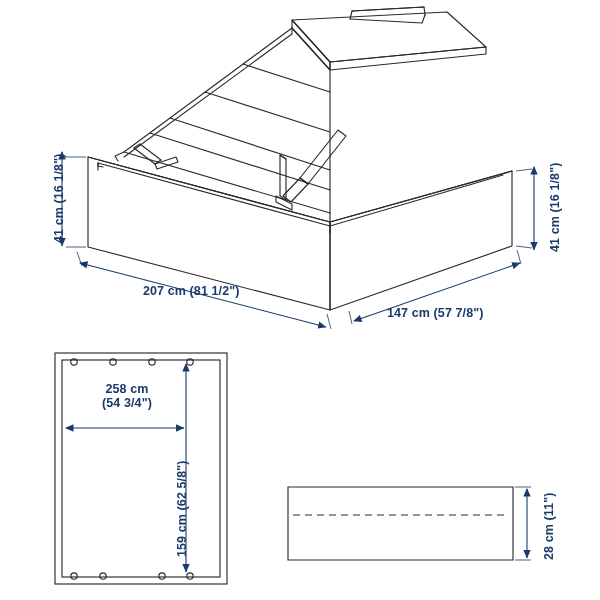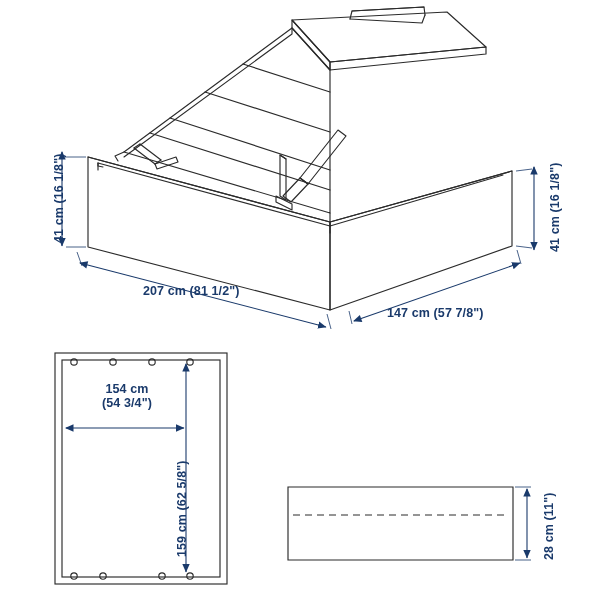--- a/index.html
+++ b/index.html
@@ -154,21 +154,21 @@
 
   <div class="dim-label rot-left" style="left:52px; top:243px;">41 cm (16 1/8")</div>
 
   <div class="dim-label rot-right" style="left:548px; top:252px;">41 cm (16 1/8")</div>
 
   <div class="dim-label" style="left:143px; top:284px;">207 cm (81 1/2")</div>
 
   <div class="dim-label" style="left:387px; top:306px;">147 cm (57 7/8")</div>
 
   <div class="dim-label center" style="left:72px; top:382px; width:110px;">
-    <div>154 cm</div>
+    <div>258 cm</div>
     <div>(54 3/4")</div>
   </div>
 
   <div class="dim-label rot-right" style="left:175px; top:557px;">159 cm (62 5/8")</div>
 
   <div class="dim-label rot-right" style="left:542px; top:560px;">28 cm (11")</div>
 
 </div>
 
 </body></html>

